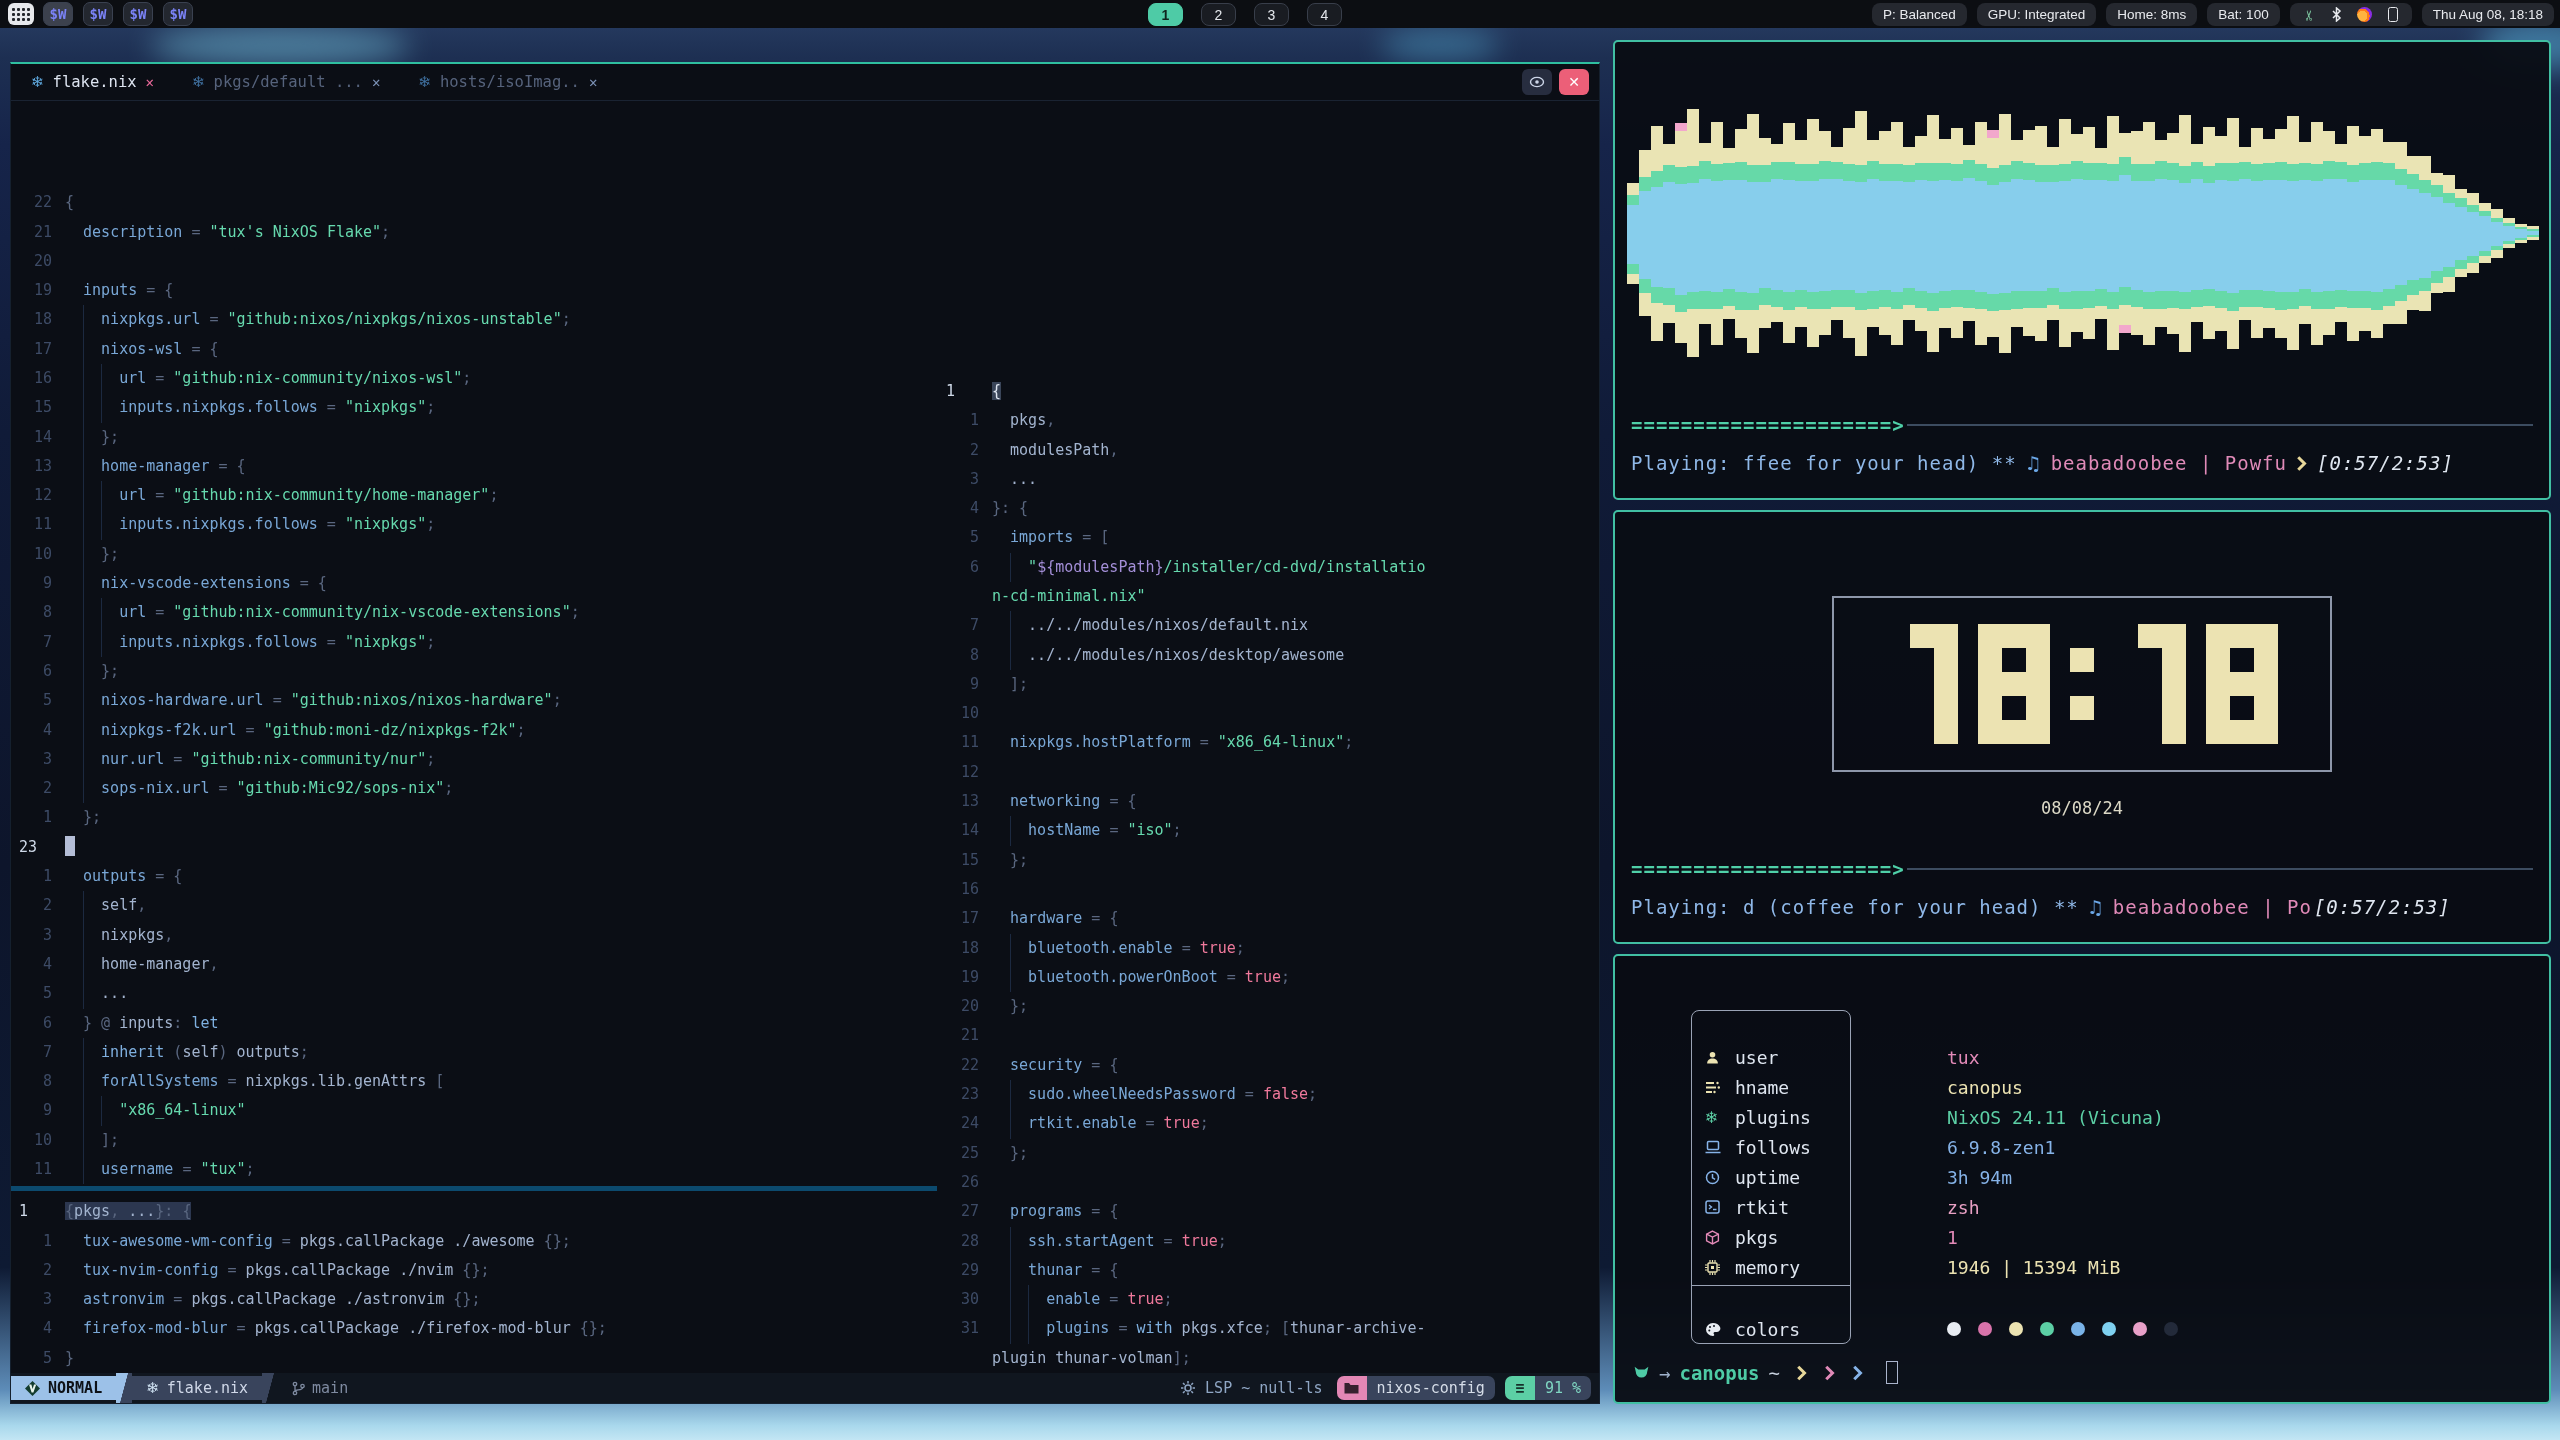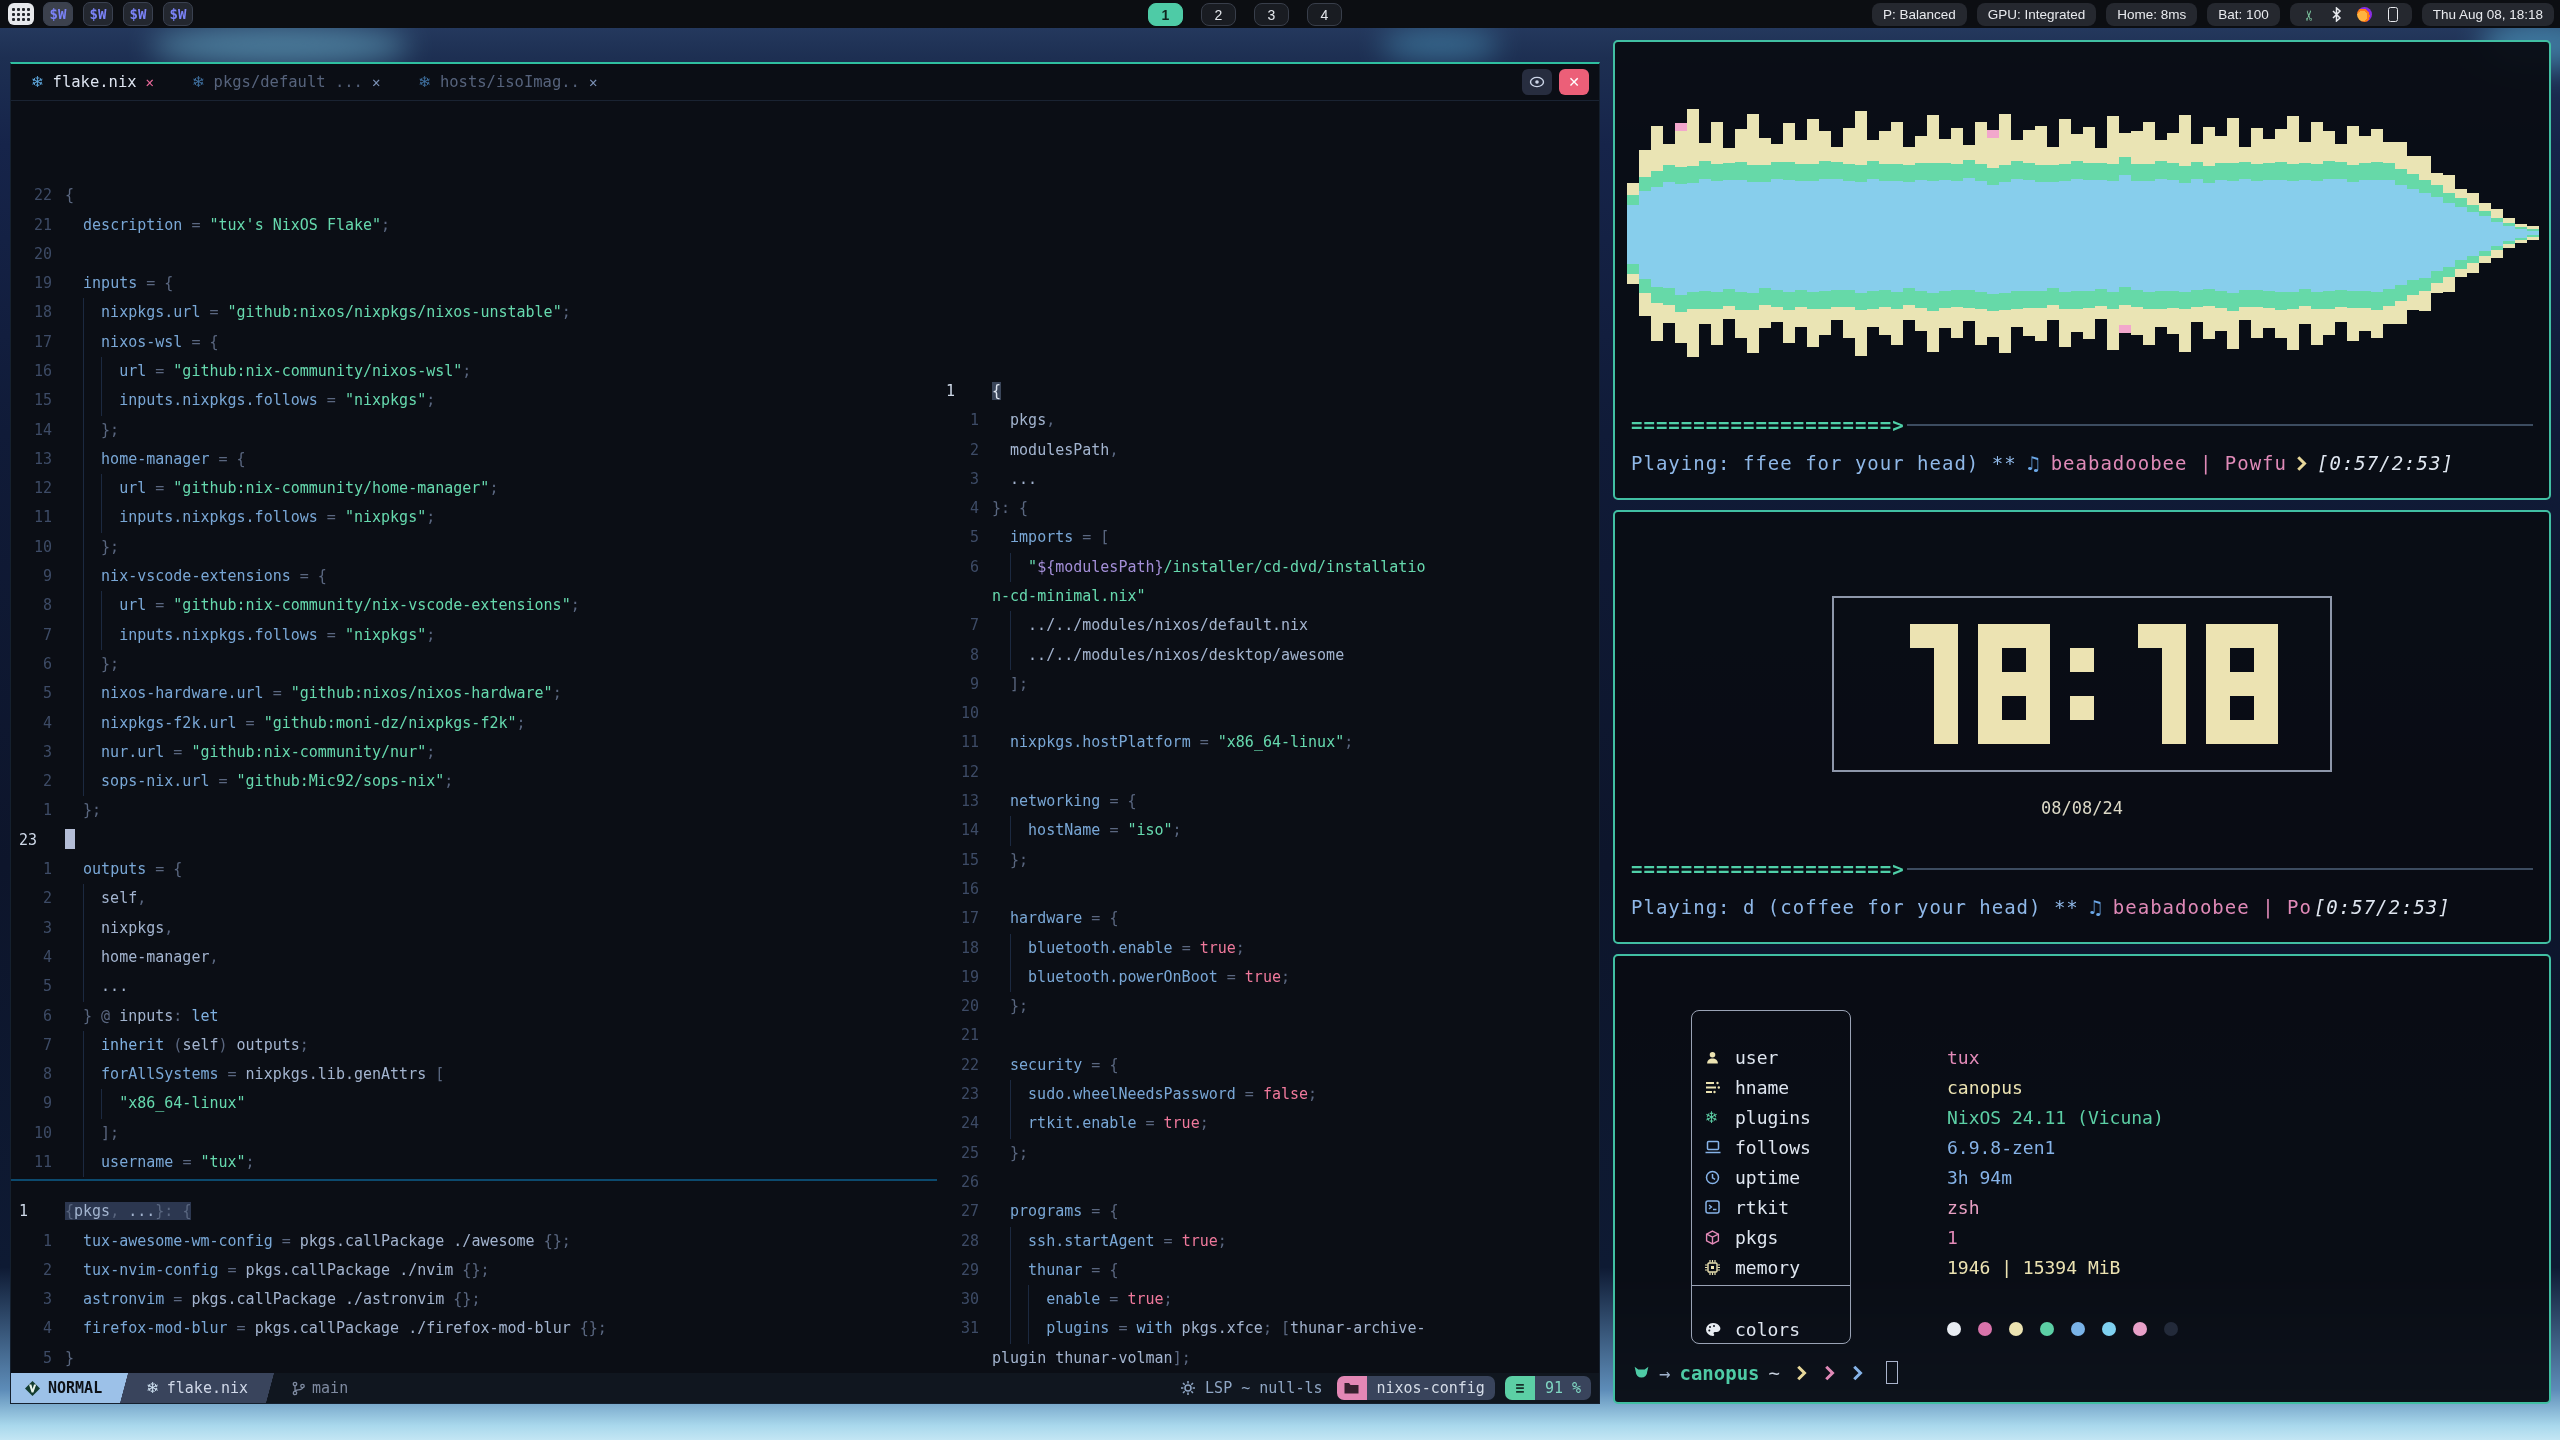--- a/index.html
+++ b/index.html
@@ -42,37 +42,37 @@
   .tab .x{font-size:14px;color:#7d93b8;} .tab.active .x{color:#ec6a9c;}
   .winbtns{position:absolute;right:10px;top:5px;display:flex;gap:7px;}
   .wbtn{width:30px;height:26px;border-radius:6px;display:flex;align-items:center;justify-content:center;}
   .wbtn.toggle{background:#272d3f;}
   .wbtn.close{background:#ec5f78;color:#fff;font-size:14px;font-weight:bold;font-family:"DejaVu Sans",sans-serif;}
   
   .panes{position:absolute;left:0;top:38px;right:0;bottom:30px;display:flex;align-items:flex-end;}
   .col-left{width:926px;display:flex;flex-direction:column;}
   .pane{font-size:15px;line-height:29.3px;white-space:pre;overflow:hidden;}
   .pane-topleft{height:1006px;padding-top:8px;}
-  .pane-bottom{border-top:2px solid #0c4a6e;flex:1;padding-top:16px;}
+  .pane-bottom{border-top:5px solid #0c4a6e;flex:1;padding-top:6px;}
   .vdiv{width:1px;background:#1b2535;}
   .pane-right{flex:1;padding-top:8px;}
   .crow{height:29.3px;}
   .ln{display:inline-block;width:54px;padding-right:13px;text-align:right;color:#3d4b66;}
   .ln.cur{color:#cfd9e8;text-align:left;padding-left:8px;}
   .ct i{font-style:normal;} .ct{color:#a3b4cf;}
   .str{color:#66d9ae;} .itp{color:#a48fd8;} .bool{color:#f0799c;} .kw{color:#7fb0e0;}
   .attr{color:#79a7d6;} .pun{color:#5a6780;}
   .iu{display:inline-block;width:2ch;border-left:1px solid #1c2940;}
   .iu.first{border-left:none;}
   .cursorblk{display:inline-block;width:10px;height:20px;background:#b4bdd6;vertical-align:-4px;}
   .curchar{background:#3a4559;color:#dfe6f2;}
   .linehl{background:#2c3750;}
   
   .statusline{position:absolute;left:0;bottom:0;width:100%;height:30px;background:#10161f;display:flex;align-items:center;font-size:15px;}
-  .seg{height:30px;display:flex;align-items:center;padding:0 14px;gap:8px;}
+  .seg{height:24px;display:flex;align-items:center;padding:0 14px;gap:8px;}
   .seg.mode{background:#9cc1e8;color:#0d1117;font-weight:bold;}
   .sl1{width:16px;height:30px;background:linear-gradient(105deg,#9cc1e8 49%,#39445c 51%);}
   .seg.file{background:#39445c;color:#d0d8e8;}
   .sl2{width:16px;height:30px;background:linear-gradient(105deg,#39445c 49%,#10161f 51%);}
   .seg.branch{color:#7e8aa0;gap:7px;}
   .sl-right{margin-left:auto;display:flex;align-items:center;}
   .seg.lsp{color:#8fa6c4;gap:9px;}
   .pillicon{width:30px;height:24px;border-radius:7px 0 0 7px;display:flex;align-items:center;justify-content:center;}
   .pillicon.folder{background:#e387b5;}
   .pillicon.lines{background:#5ccfa5;color:#16302a;font-size:15px;font-weight:bold;}

